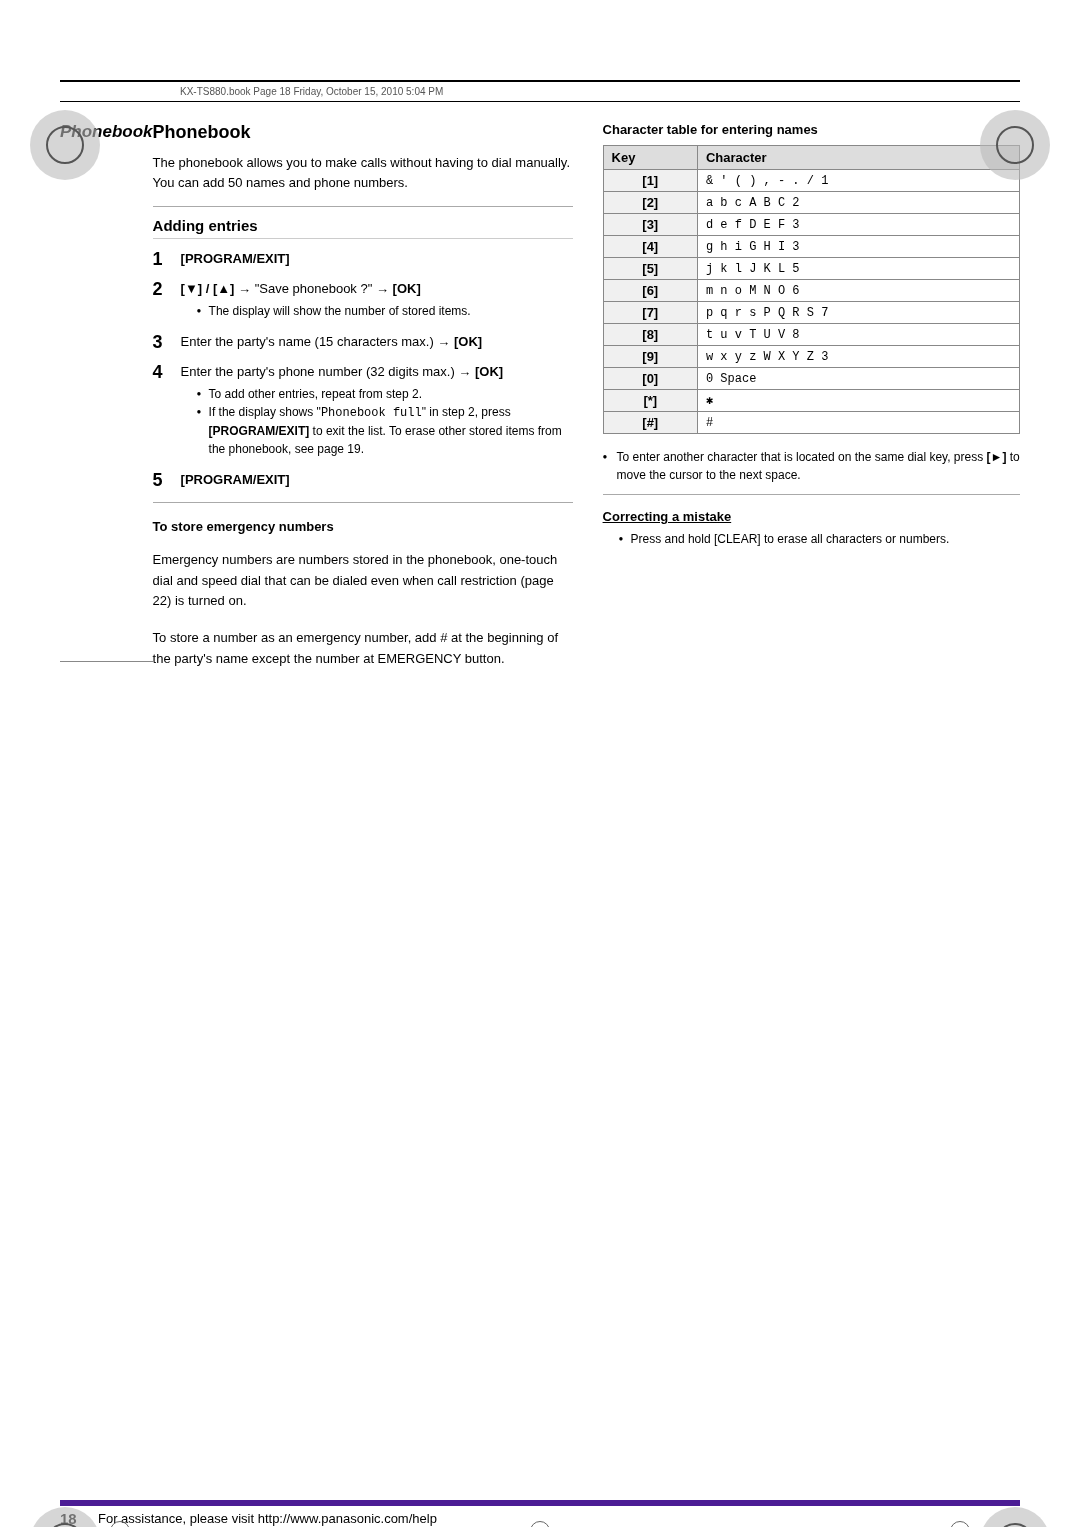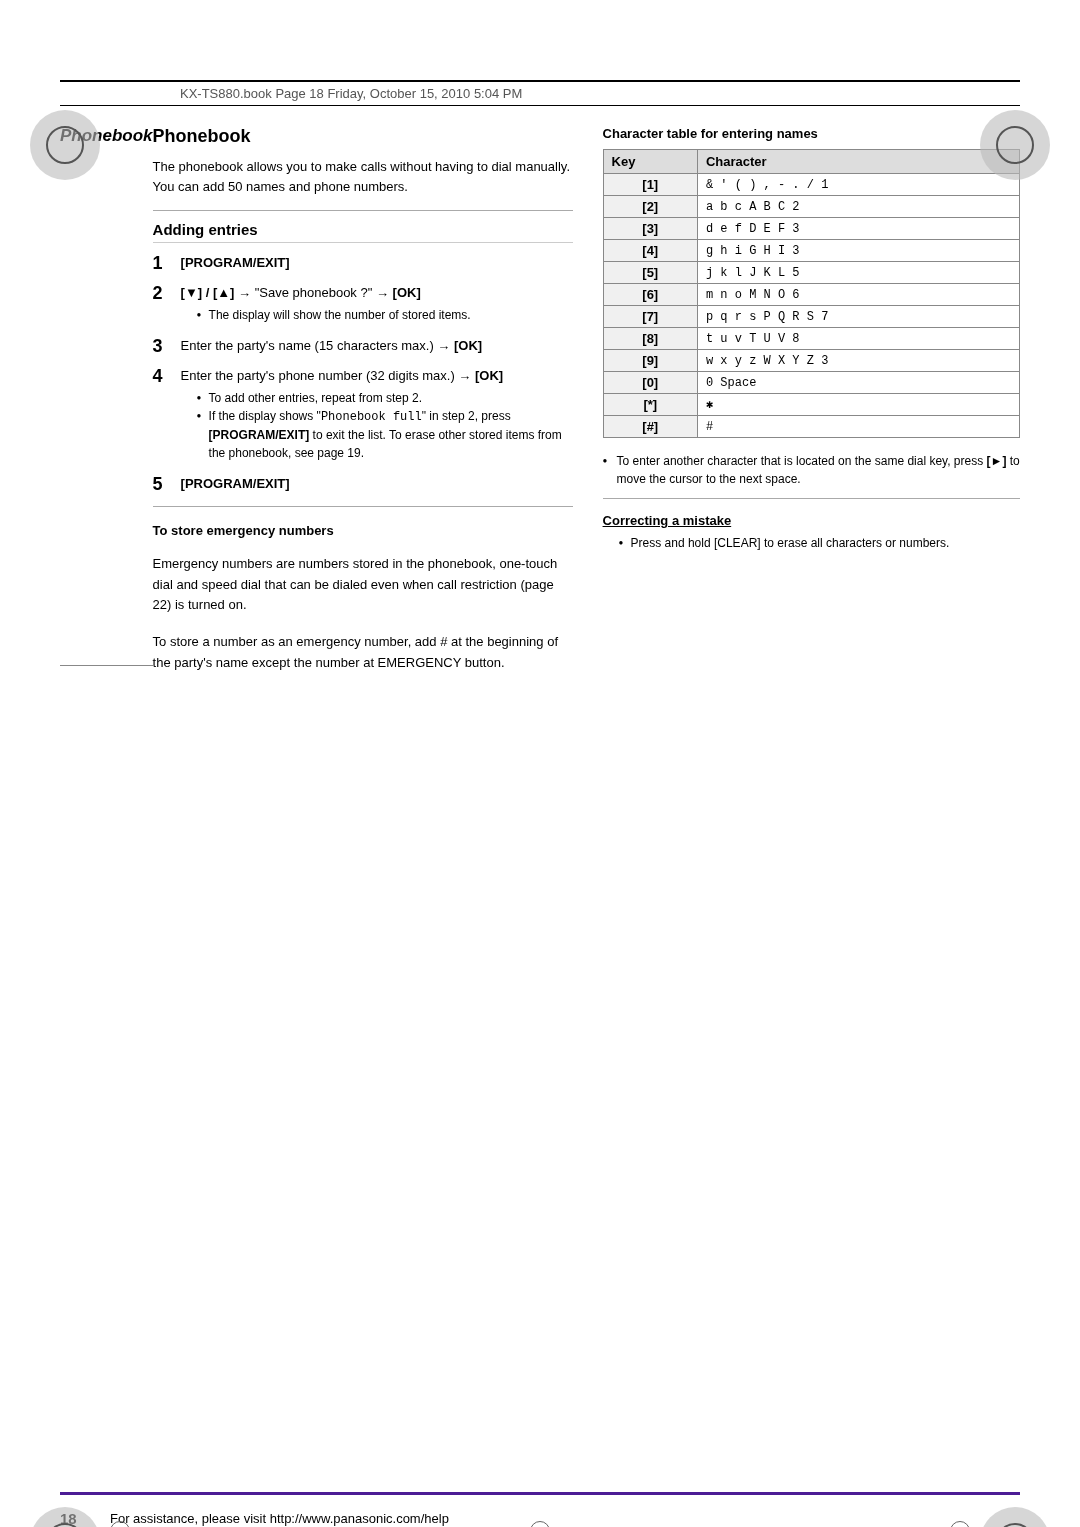--- a/index.html
+++ b/index.html
@@ -19,21 +19,21 @@
       background: #fff;
       position: relative;
       padding: 0;
     }
 
     
     .header-strip {
       border-top: 2px solid #000;
       border-bottom: 1px solid #000;
       padding: 4px 120px;
-      font-size: 13px;
+      font-size: 10px;
       color: #555;
       margin: 80px 60px 0 60px;
     }
 
     
     .main-content {
       margin: 20px 60px 0 60px;
       display: flex;
     }
 
@@ -221,25 +221,25 @@
       line-height: 1.6;
       margin-bottom: 8px;
     }
 
     
     .footer {
       position: absolute;
       bottom: 80px;
       left: 60px;
       right: 60px;
-      border-top: 3px solid #4c1d95;
-      padding-top: 15px;
+      border-top: 6px solid #4c1d95;
+      padding-top: 4px;
       display: flex;
       align-items: center;
-      gap: 20px;
+      gap: 8px;
       font-size: 13px;
     }
 
     .footer-page {
       font-size: 15px;
       font-weight: bold;
       min-width: 30px;
     }
 
     .footer-text {

